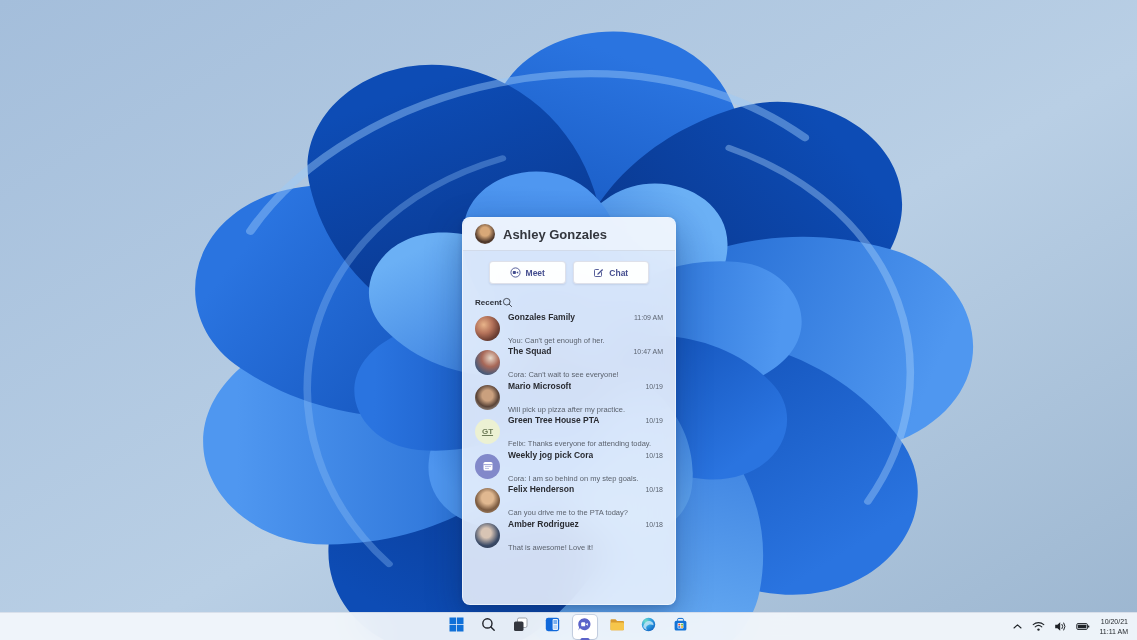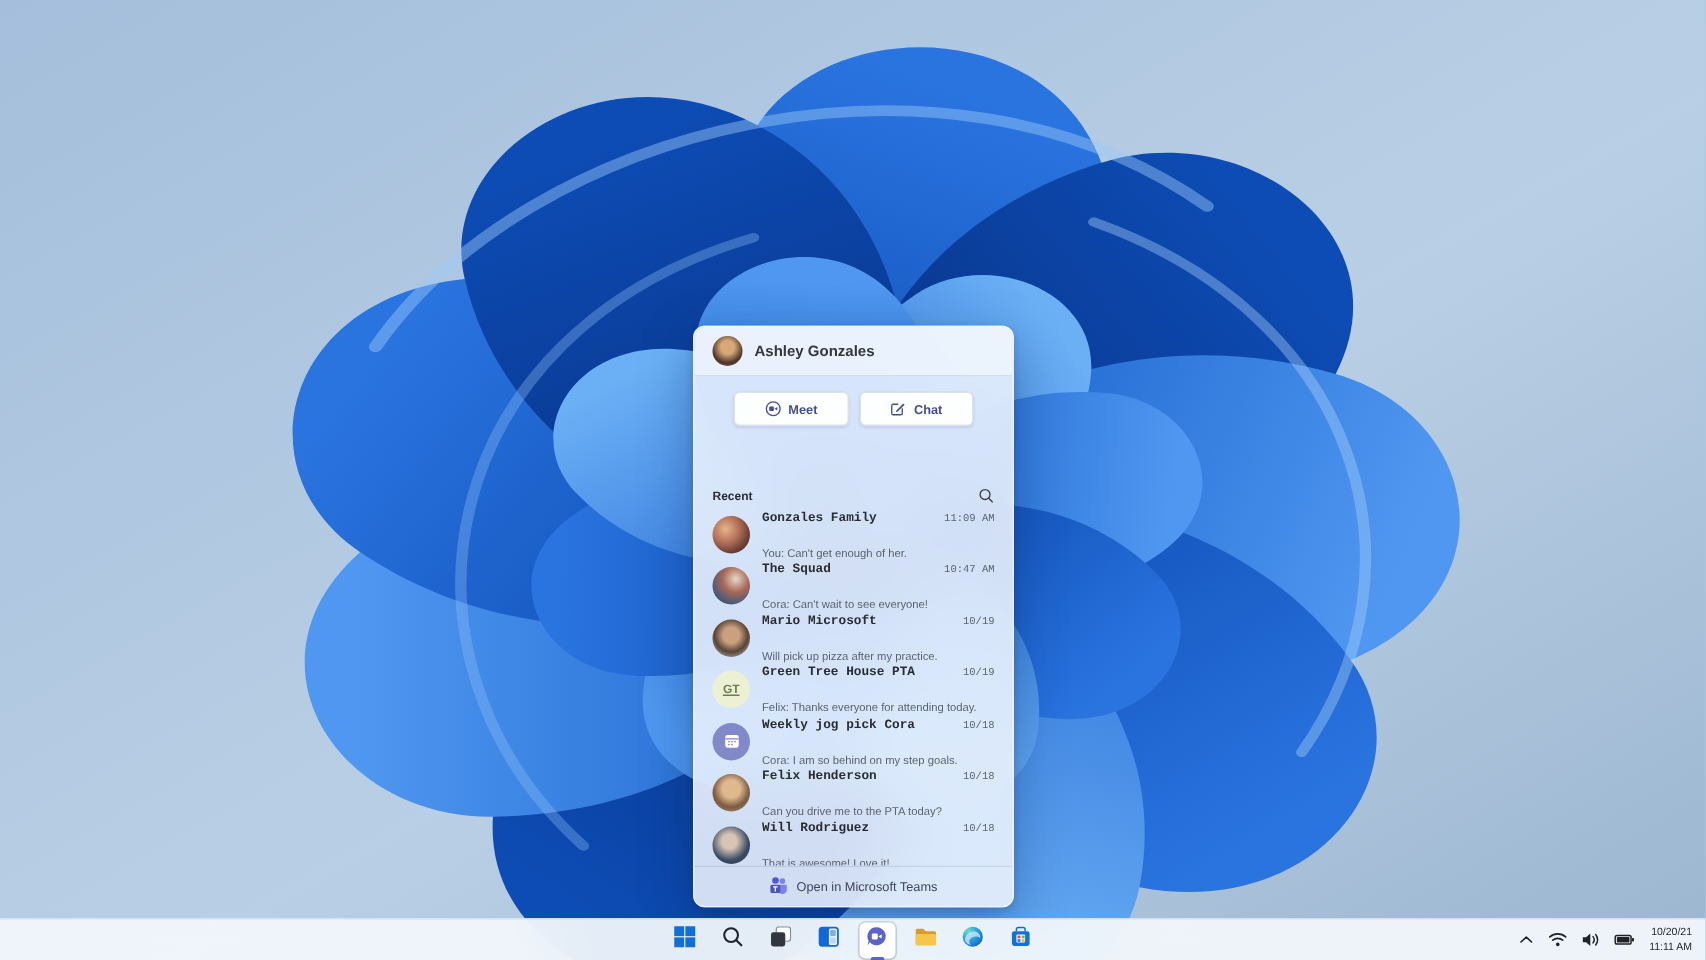--- a/index.html
+++ b/index.html
@@ -22,43 +22,43 @@
     color:#2a2a2e;
   }
   .cp-header {
     display:flex; align-items:center; gap:8px;
     padding:7px 12px; height:33px;
     background:rgba(250,252,255,0.55);
     border-bottom:1px solid rgba(70,85,120,0.14);
     border-radius:8px 8px 0 0;
   }
   .cp-header .avatar { width:20px; height:20px; }
-  .cp-user-name { font-size:10px; font-weight:700; color:#33363d; }
+  .cp-user-name { font-size:13px; font-weight:700; color:#33363d; }
 
   .avatar { border-radius:50%; flex:0 0 auto; display:flex; align-items:center; justify-content:center; }
 
   .cp-actions { display:flex; gap:7px; padding:10px 26px 11px; }
   .cp-btn {
     flex:1; height:23px; border:1px solid rgba(110,120,160,0.22); border-radius:4px;
     background:rgba(255,255,255,0.96);
     box-shadow:0 1px 2px rgba(20,30,80,0.10);
     display:flex; align-items:center; justify-content:center; gap:5px;
     font-size:8.5px; font-weight:700; color:#454e8f; cursor:pointer;
   }
   .cp-btn svg { display:block; }
 
-  .cp-recent-row { display:flex; align-items:center; justify-content:space-between; padding:2px 12px 3px;margin-top:28px; }
+  .cp-recent-row { display:flex; align-items:center; padding:2px 12px 3px; }
   .cp-recent-label { font-size:8px; font-weight:700; color:#2b2e36; }
   .cp-search { cursor:pointer; display:flex; }
 
   .cp-list { flex:1; overflow:hidden; }
   .conv-row { display:flex; align-items:center; gap:8px; padding:4px 12px; height:34.5px; cursor:pointer; }
   .conv-row .avatar { width:25px; height:25px; font-size:8px; font-weight:700;text-decoration:underline; }
   .conv-main { flex:1; min-width:0; }
-  .conv-top { display:flex; align-items:baseline; justify-content:space-between;font-family:Liberation Mono, monospace; }
+  .conv-top { display:flex; align-items:baseline; justify-content:space-between; }
   .conv-title { font-size:8.5px; font-weight:700; color:#2a2c32; white-space:nowrap; overflow:hidden; }
   .conv-time { font-size:7px; color:#5d6572; margin-left:6px; flex:0 0 auto; }
   .conv-preview { font-size:7.5px; color:#5c636e; margin-top:14px; white-space:nowrap; overflow:hidden; text-overflow:ellipsis; }
 
   
   .av-0 { background:radial-gradient(circle at 35% 35%, #e8b48a 0%, #b4725a 38%, #6e4034 68%, #3c2a28 100%); }
   .av-1 { background:radial-gradient(circle at 62% 32%, #e8d8c8 0%, #a86858 38%, #4a5a78 72%, #323046 100%); }
   .av-2 { background:radial-gradient(circle at 50% 42%, #caa07e 0%, #caa07e 28%, #5a4438 58%, #9a9088 82%, #d8d4ce 100%); }
   .av-3 { background:#ecf1d3; color:#6e7c58; }
   .av-4 { background:#8289ca; }
@@ -311,41 +311,29 @@
           <span class="conv-time">10/18</span>
         </div>
         <div class="conv-preview">Can you drive me to the PTA today?</div>
       </div>
     </div>
 
     <div class="conv-row">
       <div class="avatar av-6"></div>
       <div class="conv-main">
         <div class="conv-top">
-          <span class="conv-title">Will Rodriguez</span>
+          <span class="conv-title">Amber Rodriguez</span>
           <span class="conv-time">10/18</span>
         </div>
         <div class="conv-preview">That is awesome! Love it!</div>
       </div>
     </div>
 
   </div>
 
-  <div class="cp-footer">
-    <span>
-      <svg width="12" height="12" viewBox="0 0 12 12">
-          <circle cx="8.6" cy="3.4" r="1.9" fill="#7b83eb"></circle>
-          <path d="M6.4,5.8 h4.4 a0.7,0.7 0 0 1 0.7,0.7 v2.6 a2.9,2.9 0 0 1 -5.1,1.9 Z" fill="#7b83eb"></path>
-          <circle cx="4" cy="3" r="2.2" fill="#5059c9"></circle>
-          <rect x="0.6" y="5.8" width="6.6" height="5.6" rx="1" fill="#4b53bc"></rect>
-          <path d="M2.4,7.2 h3 M3.9,7.2 v3.2" stroke="#ffffff" stroke-width="0.9" fill="none"></path>
-        </svg>
-    </span>
-    <span>Open in Microsoft Teams</span>
-  </div>
 </div>
 
 <div class="taskbar">
   <div class="tb-center">
 
     <div class="tb-icon">
       <span>
         <svg width="15" height="15" viewBox="0 0 15 15">
             <rect x="0.5" y="0.5" width="6.6" height="6.6" fill="#1070d8"></rect>
             <rect x="7.9" y="0.5" width="6.6" height="6.6" fill="#1070d8"></rect>

